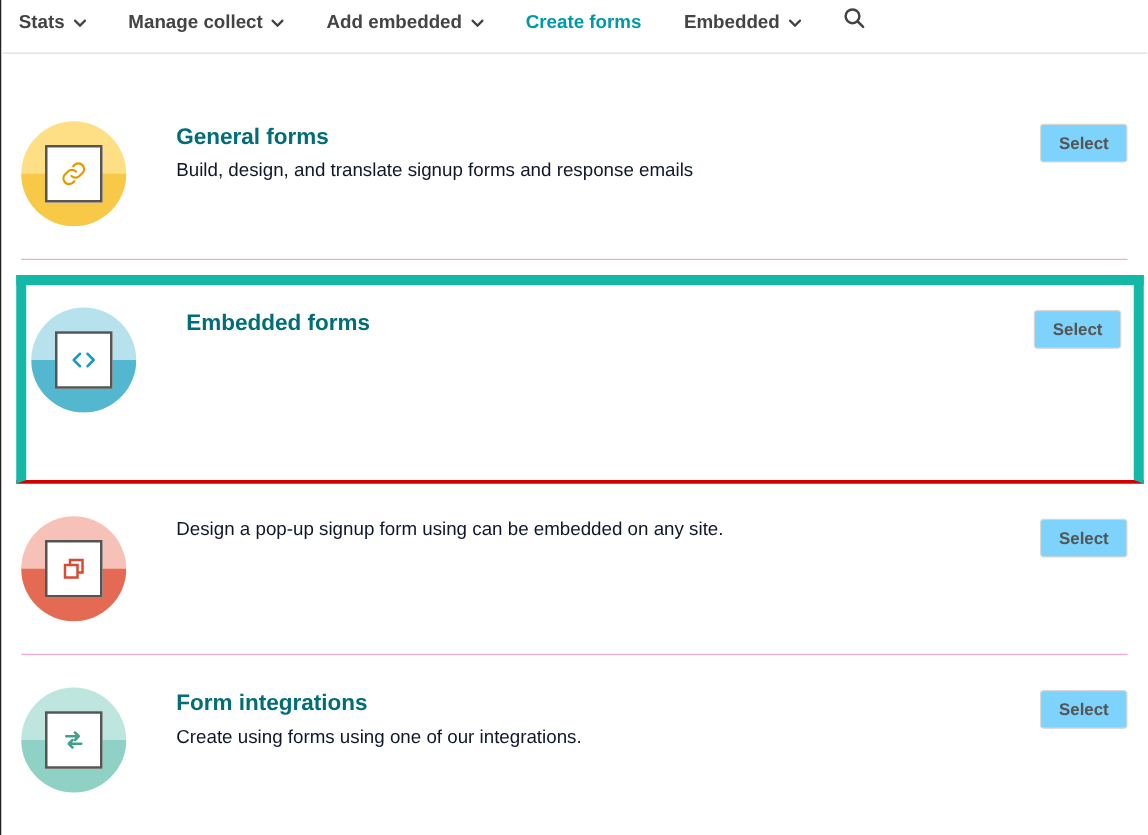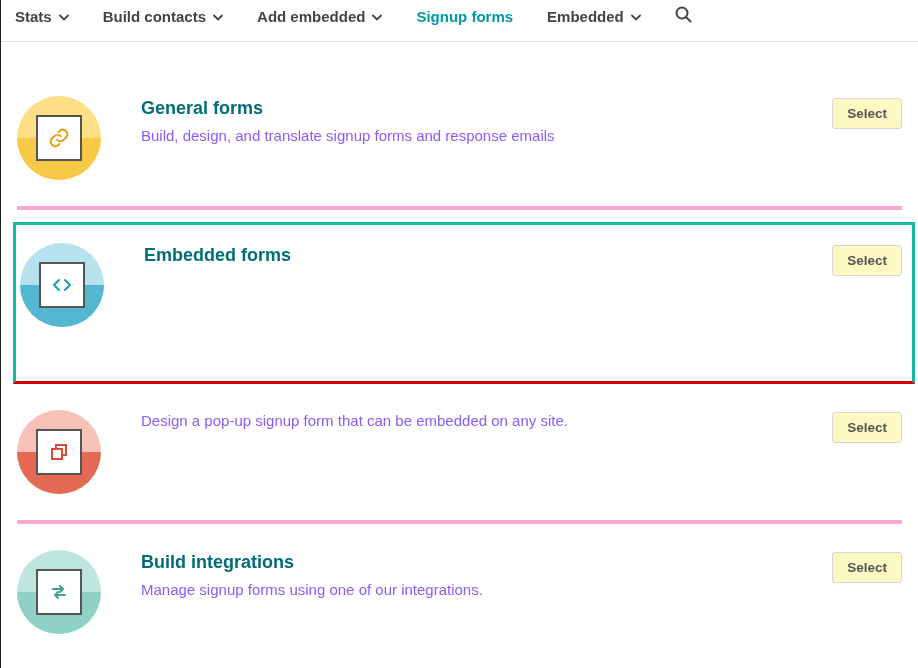--- a/index.html
+++ b/index.html
@@ -29,26 +29,26 @@
     font-weight: 600;
     cursor: pointer;
   }
   .nav-item.active { color: #009aa6; }
   .chev { transform: translateY(1px); }
   .content { padding: 0 16px; }
   .card {
     display: flex;
     align-items: flex-start;
     padding: 26px 0 26px 0;
-    border-bottom: 4px solid #f9a8d4;
+    border-bottom: 1px solid #f9a8d4;
     position: relative;
   }
   .card:first-child { padding-top: 54px; }
   .card.highlighted {
-    border: 3px solid #14b8a6;
+    border: 8px solid #14b8a6;
     padding: 18px 10px 54px 4px;
     margin: 12px -13px 0 -4px;
     border-bottom: 3px solid #d40000;
   }
   .icon-circle {
     width: 84px;
     height: 84px;
     border-radius: 50%;
     position: relative;
     flex-shrink: 0;
@@ -76,25 +76,25 @@
     padding-top: 2px;
   }
   .card-title {
     color: #006d77;
     font-weight: 700;
     font-size: 18px;
     margin-bottom: 8px;
   }
   .card-desc {
     font-size: 15px;
-    color: #8b5cf6;
+    color: #0f172a;
     font-weight: 400;
   }
   .select-btn {
-    background: #fef9c3;
+    background: #7dd3fc;
     border: 1px solid #d6d6d6;
     border-radius: 3px;
     padding: 7px 14px;
     font-size: 13.5px;
     font-weight: 600;
     color: #555;
     cursor: pointer;
     margin-top: 2px;
     flex-shrink: 0;
   }
@@ -104,33 +104,33 @@
 <body>
 
 <div class="nav">
   <div class="nav-item">
     <span>Stats</span>
     <svg class="chev" width="10" height="7" viewBox="0 0 10 7">
         <path d="M1 1.5 L5 5.5 L9 1.5" stroke="#444" stroke-width="1.8" fill="none" stroke-linecap="round"></path>
       </svg>
   </div>
   <div class="nav-item">
-    <span>Build contacts</span>
+    <span>Manage collect</span>
     <svg class="chev" width="10" height="7" viewBox="0 0 10 7">
         <path d="M1 1.5 L5 5.5 L9 1.5" stroke="#444" stroke-width="1.8" fill="none" stroke-linecap="round"></path>
       </svg>
   </div>
   <div class="nav-item">
     <span>Add embedded</span>
     <svg class="chev" width="10" height="7" viewBox="0 0 10 7">
         <path d="M1 1.5 L5 5.5 L9 1.5" stroke="#444" stroke-width="1.8" fill="none" stroke-linecap="round"></path>
       </svg>
   </div>
   <div class="nav-item active">
-    <span>Signup forms</span>
+    <span>Create forms</span>
   </div>
   <div class="nav-item">
     <span>Embedded</span>
     <svg class="chev" width="10" height="7" viewBox="0 0 10 7">
         <path d="M1 1.5 L5 5.5 L9 1.5" stroke="#444" stroke-width="1.8" fill="none" stroke-linecap="round"></path>
       </svg>
   </div>
   <div class="search-icon">
     <svg width="17" height="17" viewBox="0 0 17 17">
         <circle cx="7" cy="7" r="5.5" stroke="#444" stroke-width="2" fill="none"></circle>
@@ -178,35 +178,35 @@
     <div class="icon-circle" style="background:#F6C2B8">
       <div class="bottom-half" style="background:#E56A54"></div>
       <div class="icon-box">
         <svg width="20" height="20" viewBox="0 0 20 20">
           <rect x="7" y="3" width="10" height="10" stroke="#D94A32" stroke-width="2" fill="none"></rect>
           <rect x="3" y="7" width="10" height="10" stroke="#D94A32" stroke-width="2" fill="#fff"></rect>
         </svg>
       </div>
     </div>
     <div class="card-body">
-      <div class="card-desc">Design a pop-up signup form that can be embedded on any site.</div>
+      <div class="card-desc">Design a pop-up signup form using can be embedded on any site.</div>
     </div>
     <button class="select-btn">Select</button>
   </div>
 
   <div class="card" style="border-bottom:none">
     <div class="icon-circle" style="background:#BFE6DE">
       <div class="bottom-half" style="background:#8FD1C5"></div>
       <div class="icon-box">
         <svg width="20" height="20" viewBox="0 0 20 20">
           <path d="M4 7 L14 7 M14 7 L11 4 M14 7 L11 10" stroke="#3FA08C" stroke-width="2" fill="none" stroke-linecap="round" stroke-linejoin="round"></path>
           <path d="M16 13 L6 13 M6 13 L9 10 M6 13 L9 16" stroke="#3FA08C" stroke-width="2" fill="none" stroke-linecap="round" stroke-linejoin="round"></path>
         </svg>
       </div>
     </div>
     <div class="card-body">
-      <div class="card-title">Build integrations</div>
-      <div class="card-desc">Manage signup forms using one of our integrations.</div>
+      <div class="card-title">Form integrations</div>
+      <div class="card-desc">Create using forms using one of our integrations.</div>
     </div>
     <button class="select-btn">Select</button>
   </div>
 
 </div>
 
 </body></html>

